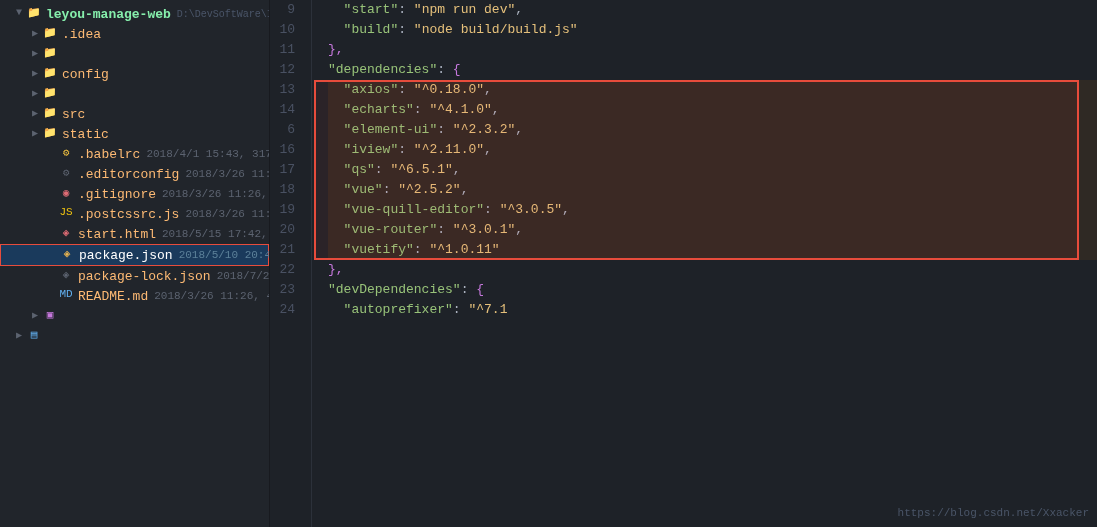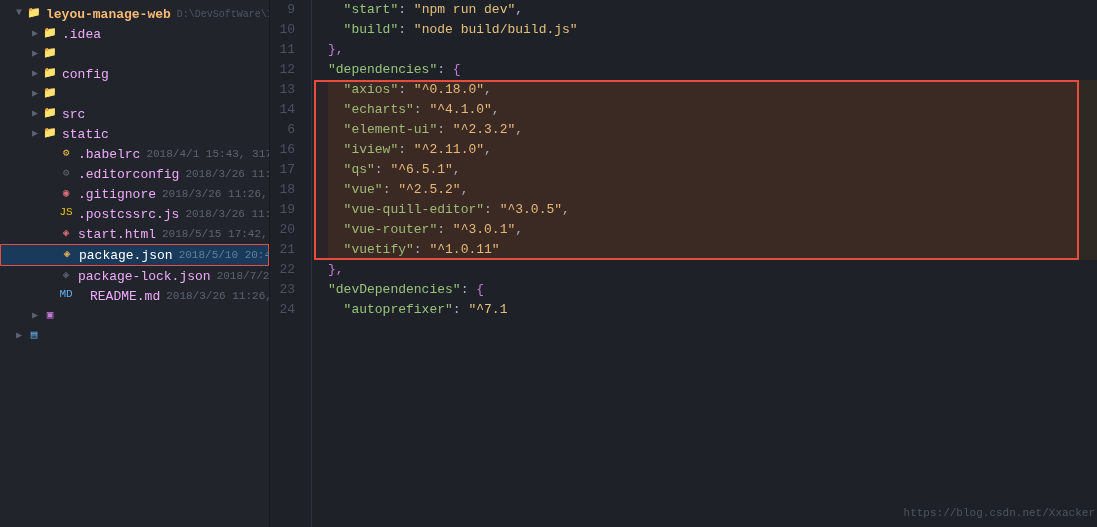--- a/index.html
+++ b/index.html
@@ -61,21 +61,21 @@
       height: 16px;
       margin-right: 4px;
       flex-shrink: 0;
       text-align: center;
       font-size: 11px;
     }
 
     .folder-icon { color: #e8b450; }
 
     .item-label {
-      color: #f0abfc;
+      color: #fdba74;
       flex: 1;
     }
     .item-meta {
       color: #5c6370;
       font-size: 11px;
       margin-left: 6px;
       padding-right: 6px;
     }
 
     .item-label.selected-text { color: #ffffff; }
@@ -146,35 +146,35 @@
     
     .c-key { color: #98c379; }
     .c-string { color: #e5c07b; }
     .c-punc { color: #abb2bf; }
     .c-brace { color: #c678dd; }
 
     
     .watermark {
       position: absolute;
       bottom: 8px;
-      right: 2px;
+      right: 8px;
       color: #4a5568;
       font-size: 11px;
       z-index: 20;
     }
   </style>
 </head>
 <body>
 
 <div id="sidebar">
 
   <div class="tree-item indent-1">
     <span class="arrow open"></span>
     <span class="file-icon folder-icon">📁</span>
-    <span class="item-label" style="color:#fdba74;font-weight:bold;">leyou-manage-web</span>
+    <span class="item-label" style="color:#86efac;font-weight:bold;">leyou-manage-web</span>
     <span class="item-meta" style="font-size:10px;color:#4a5568;">D:\DevSoftWare\IDEA\market\leyou-m</span>
   </div>
 
   <div class="tree-item indent-2">
     <span class="arrow closed"></span>
     <span class="file-icon folder-icon">📁</span>
     <span class="item-label">.idea</span>
   </div>
 
   <div class="tree-item indent-2">
@@ -249,21 +249,21 @@
 
   <div class="tree-item indent-3">
     <span class="arrow empty"></span>
     <span class="file-icon" style="color:#5c6370;margin-right:4px;">◈</span>
     <span class="item-label">package-lock.json</span>
     <span class="item-meta">2018/7/26 10:55, 374.93 kB</span>
   </div>
 
   <div class="tree-item indent-3">
     <span class="arrow empty"></span>
-    <span class="file-icon" style="color:#61afef;margin-right:16px;">MD</span>
+    <span class="file-icon" style="color:#61afef;margin-right:4px;">MD</span>
     <span class="item-label">README.md</span>
     <span class="item-meta">2018/3/26 11:26, 473 B</span>
   </div>
 
   <div class="tree-item indent-2">
     <span class="arrow closed"></span>
     <span class="file-icon" style="color:#c678dd;margin-right:4px;">▣</span>
   </div>
 
   <div class="tree-item indent-1">

